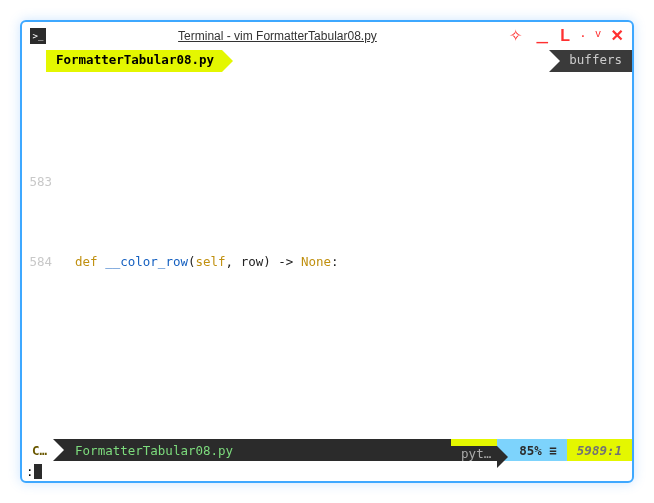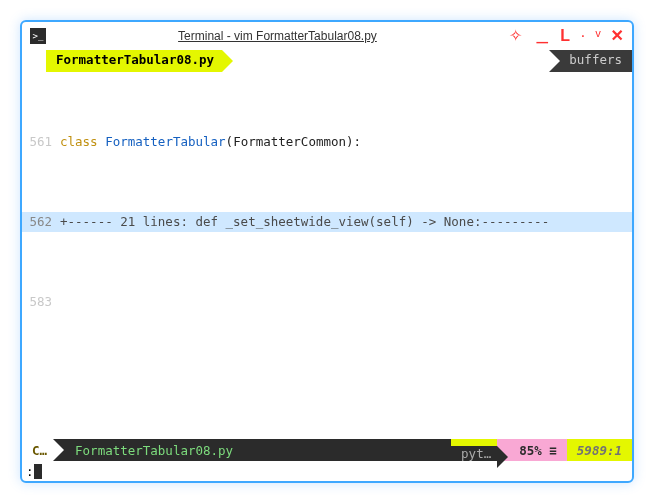--- a/index.html
+++ b/index.html
@@ -177,21 +177,21 @@
   .sb-ft::after {
     content: "";
     position: absolute;
     right: -11px; top: 0;
     border-left: 11px solid #2b2b2b;
     border-top: 11px solid transparent;
     border-bottom: 11px solid transparent;
     z-index: 2;
   }
   .sb-pct {
-    background: #f9a8d4;
+    background: #7dd3fc;
     color: #2b2b2b;
     padding-left: 22px;
     font-weight: bold;
   }
   .sb-pos {
     background: #e4f700;
     color: #737373;
     font-weight: bold;
     font-style: italic;
   }
@@ -232,35 +232,31 @@
   </div>
 
   <div class="tabbar">
     <div class="tab-active">FormatterTabular08.py</div>
     <div class="spacer"></div>
     <div class="tab-right">buffers</div>
   </div>
 
   <div class="editor">
 
-    <div class="line">
-      <span class="lineno">561</span>
-      <span class="code"><span class="kw-class">class</span><span class="plain"> </span><span class="fn">FormatterTabular</span><span class="plain">(</span><span class="plain">FormatterCommon</span><span class="plain">):</span></span>
-    </div>
-
-    <div class="line fold">
-      <span class="lineno">562</span>
-      <span class="code">+------ 21 lines: def _set_sheetwide_view(self) -&gt; None:---------</span>
-    </div>
+
 
     <div class="line">
       <span class="lineno">583</span>
       <span class="code"></span>
     </div>
 
+    <div class="line">
+      <span class="lineno">584</span>
+      <span class="code"><span class="plain">  </span><span class="kw-def">def</span><span class="plain"> </span><span class="fn">__color_row</span><span class="plain">(</span><span class="kw-self">self</span><span class="plain">, row) -&gt; </span><span class="kw-none">None</span><span class="plain">:</span></span>
+    </div>
 
     
 
     
 
     
 
     
 
     

